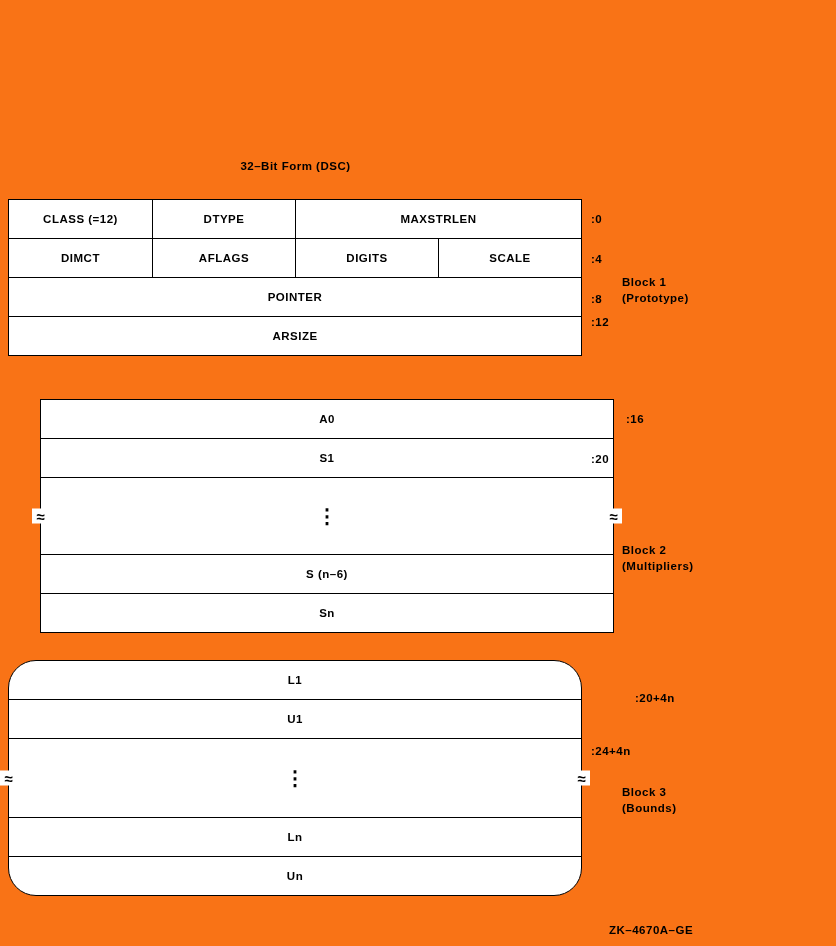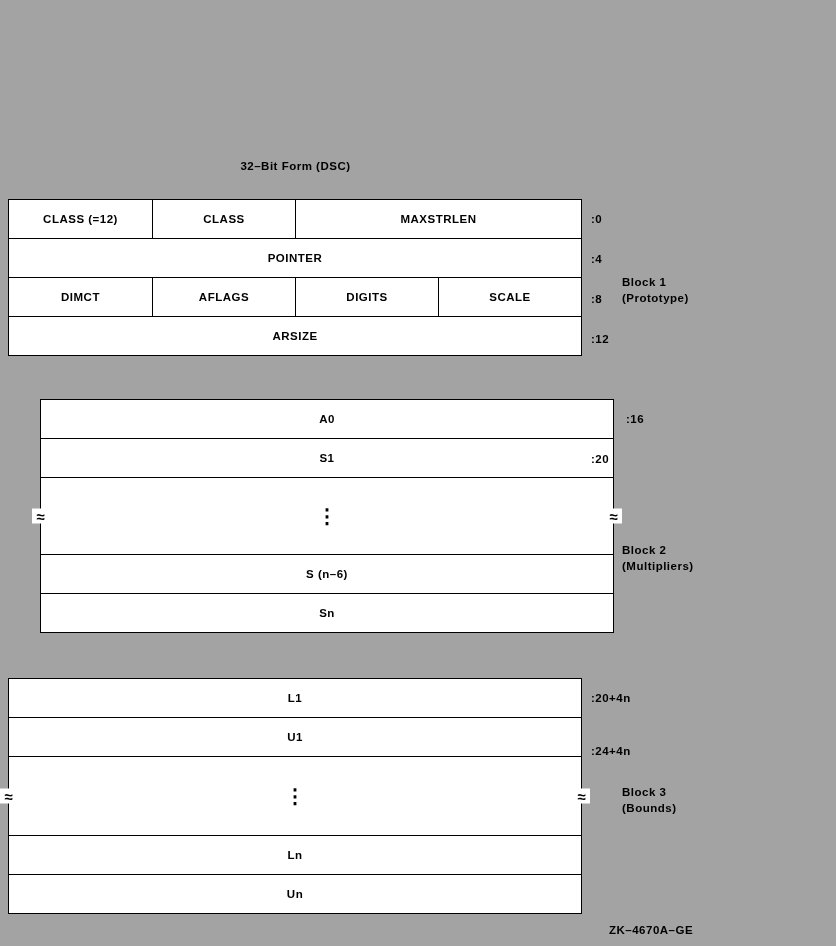--- a/index.html
+++ b/index.html
@@ -1,20 +1,20 @@
 <!DOCTYPE html>
 <html><head>
 <meta charset="utf-8">
 <style>
   html, body { margin: 0; padding: 0; background: #ffffff; }
   .canvas {
     position: relative;
     width: 836px;
     height: 946px;
-    background: #a3a3a3;
+    background: #f97316;
     color: #000000;
     font-family: "Liberation Sans", sans-serif;
     font-weight: 700;
     font-size: 11.5px;
     letter-spacing: 0.5px;
   }
 
   .title {
     position: absolute;
     left: 8px;
@@ -25,21 +25,21 @@
 
   .memblock {
     position: absolute;
     left: 8px;
     width: 572px;
     border: 1.5px solid #000;
     background: #fff;
   }
   #block1 { top: 199px; }
   #block2 { top: 399px; margin-left: 32px; }
-  #block3 { top: 678px; }
+  #block3 { top: 660px; border-radius: 28px; }
 
   .row { position: relative; display: flex; align-items: stretch; height: 38px; }
   .row + .row { border-top: 1.5px solid #000; }
   .row.tall  { height: 76px; }
   .row.tall3 { height: 78px; }
 
   .cell {
     flex: 1 1 auto;
     display: flex;
     align-items: center;
@@ -79,24 +79,24 @@
   .offset {
     position: absolute;
     left: 591px;
     height: 16px;
     line-height: 16px;
     white-space: nowrap;
   }
   #off-0  { top: 211px; }
   #off-4  { top: 251px; }
   #off-8  { top: 291px; }
-  #off-12 { top: 331px; }
+  #off-12 { top: 314px; }
   #off-16 { top: 411px; margin-left: 35px; }
   #off-20 { top: 451px; }
-  #off-20-4n { top: 690px; }
+  #off-20-4n { top: 690px; margin-left: 44px; }
   #off-24-4n { top: 743px; }
 
   
   .block-name {
     position: absolute;
     left: 622px;
     line-height: 16px;
     white-space: nowrap;
   }
   #name1 { top: 274px; }
@@ -113,31 +113,31 @@
 </head>
 <body>
 
 <div class="canvas">
 
   <div class="title">32–Bit Form (DSC)</div>
 
   <div class="memblock" id="block1">
     <div class="row">
       <div class="cell w25">CLASS (=12)</div>
-      <div class="cell w25">CLASS</div>
+      <div class="cell w25">DTYPE</div>
       <div class="cell">MAXSTRLEN</div>
-    </div>
-    <div class="row">
-      <div class="cell">POINTER</div>
     </div>
     <div class="row">
       <div class="cell w25">DIMCT</div>
       <div class="cell w25">AFLAGS</div>
       <div class="cell w25">DIGITS</div>
       <div class="cell">SCALE</div>
+    </div>
+    <div class="row">
+      <div class="cell">POINTER</div>
     </div>
     <div class="row">
       <div class="cell">ARSIZE</div>
     </div>
   </div>
 
   <div class="memblock" id="block2">
     <div class="row">
       <div class="cell">A0</div>
     </div>

